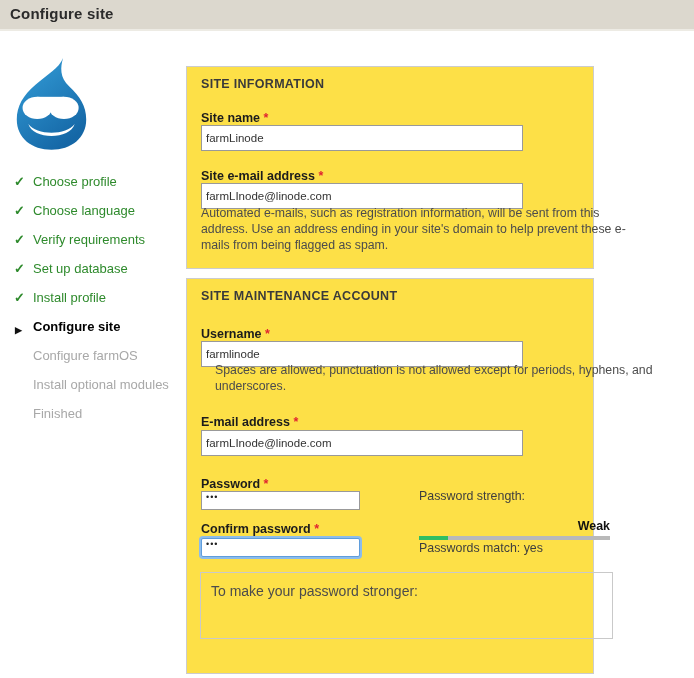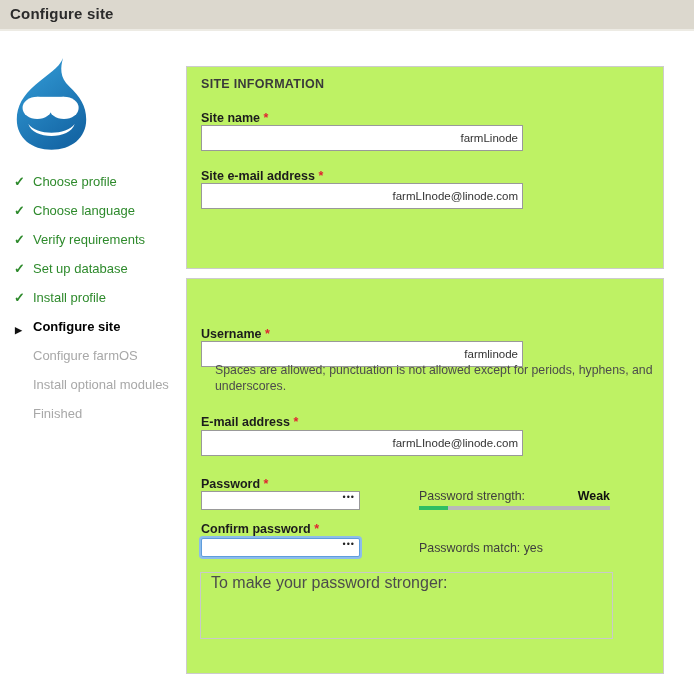--- a/index.html
+++ b/index.html
@@ -25,55 +25,55 @@
   .steps { position:absolute; left:14px; top:174px; list-style:none; width:170px; }
   .step { position:relative; height:29px; font-size:13px; line-height:16px; padding-left:19px; }
   .step .mark { position:absolute; left:0; top:0; width:16px; }
   .step.done { color:#2e8a2c; }
   .step.done .mark { color:#2e8a2c; font-weight:bold; font-size:13px; }
   .step.active { color:#000; font-weight:bold; }
   .step.active .mark { font-size:9px; top:3px; left:1px; color:#111; }
   .step.pending { color:#a8a8a8; }
 
   
-  .box { position:absolute; left:186px; width:478px; border:1px solid #cccccc; background:#bef264; }
+  .box { position:absolute; left:186px; width:408px; border:1px solid #cccccc; background:#fde047; }
   .box1 { top:66px; height:203px; }
   .box2 { top:278px; height:396px; }
   .legend {
     position:absolute; left:14px; top:10px;
     font-size:12.5px; font-weight:bold; color:#3a3a3a; letter-spacing:.3px;
   }
   .flabel { font-size:12.5px; font-weight:bold; color:#1c1c1c; }
   .req { color:#e02430; font-weight:bold; }
   .txt {
     border:1px solid #999; background:#fff; color:#333;
     font-family:"Liberation Sans", sans-serif; font-size:11.5px;
-    height:17px; padding:12px 4px; width:322px;text-align:right;
+    height:17px; padding:12px 4px; width:322px;
   }
   .txt.short { width:159px; }
   .txt.pw { font-size:9px; letter-spacing:1px; padding-top:5px; color:#222; }
   .txt.focused {
     border:1px solid #5f9ddc; border-radius:2px;
     box-shadow:0 0 0 2px #8cbcec;
   }
   .desc { font-size:12.3px; color:#4c4c4c; line-height:1.32; width:446px; }
 
   
   .strength { position:absolute; left:232px; width:191px; }
   .strength .row { display:flex; justify-content:space-between; font-size:12.4px; color:#3e3e3e; }
-  .strength .lvl { font-weight:bold; color:#111; }
+  .strength .lvl { font-weight:bold; color:#111;margin-top:30px; }
   .bar { margin-top:3px; width:191px; height:4px; background:#b9b9b9; }
   .bar-fill { height:4px; background:#2fbe63; }
   .match { position:absolute; left:232px; font-size:12.4px; color:#3e3e3e; }
 
   
   .tips {
     position:absolute; left:13px; top:293px; width:413px; height:67px;
-    border:1px solid #c9c9c9; padding:1px 10px;
-    font-size:16px; color:#4c4c4c;
+    border:1px solid #c9c9c9; padding:10px 10px;
+    font-size:14px; color:#4c4c4c;
   }
   .tips ul { margin:1px 0 0 19px; }
   .tips li { line-height:1.26; color:#4c4c4c; }
 </style>
 </head>
 <body>
 
 <div class="page">
 
   <div class="header">
@@ -142,23 +142,25 @@
       <span>Site name</span>
       <span class="req">*</span>
     </div>
     <input class="abs txt" style="left: 14px; top: 58px;" value="farmLinode">
 
     <div class="abs flabel" style="left:14px; top:102px;">
       <span>Site e-mail address</span>
       <span class="req">*</span>
     </div>
     <input class="abs txt" style="left: 14px; top: 116px;" value="farmLInode@linode.com">
+    <div class="abs desc" style="left:14px; top:138px;">Automated e-mails, such as registration information, will be sent from this address. Use an address ending in your site's domain to help prevent these e-mails from being flagged as spam.</div>
   </div>
 
   <div class="box box2">
+    <div class="legend">SITE MAINTENANCE ACCOUNT</div>
 
     <div class="abs flabel" style="left:14px; top:48px;">
       <span>Username</span>
       <span class="req">*</span>
     </div>
     <input class="abs txt" style="left: 14px; top: 62px;" value="farmlinode">
     <div class="abs desc" style="left:28px; top:83px;">Spaces are allowed; punctuation is not allowed except for periods, hyphens, and underscores.</div>
 
     <div class="abs flabel" style="left:14px; top:136px;text-align:center;">
       <span>E-mail address</span>

